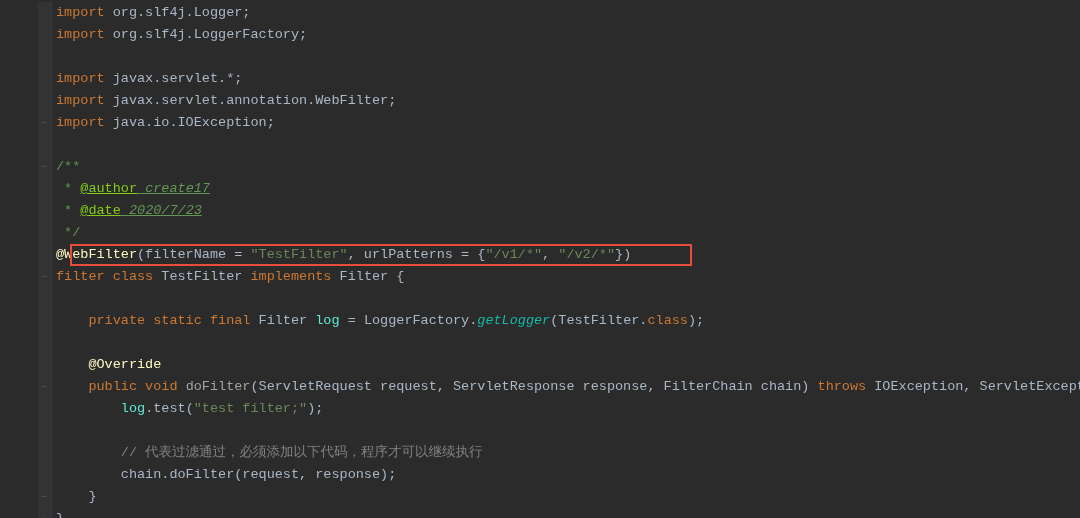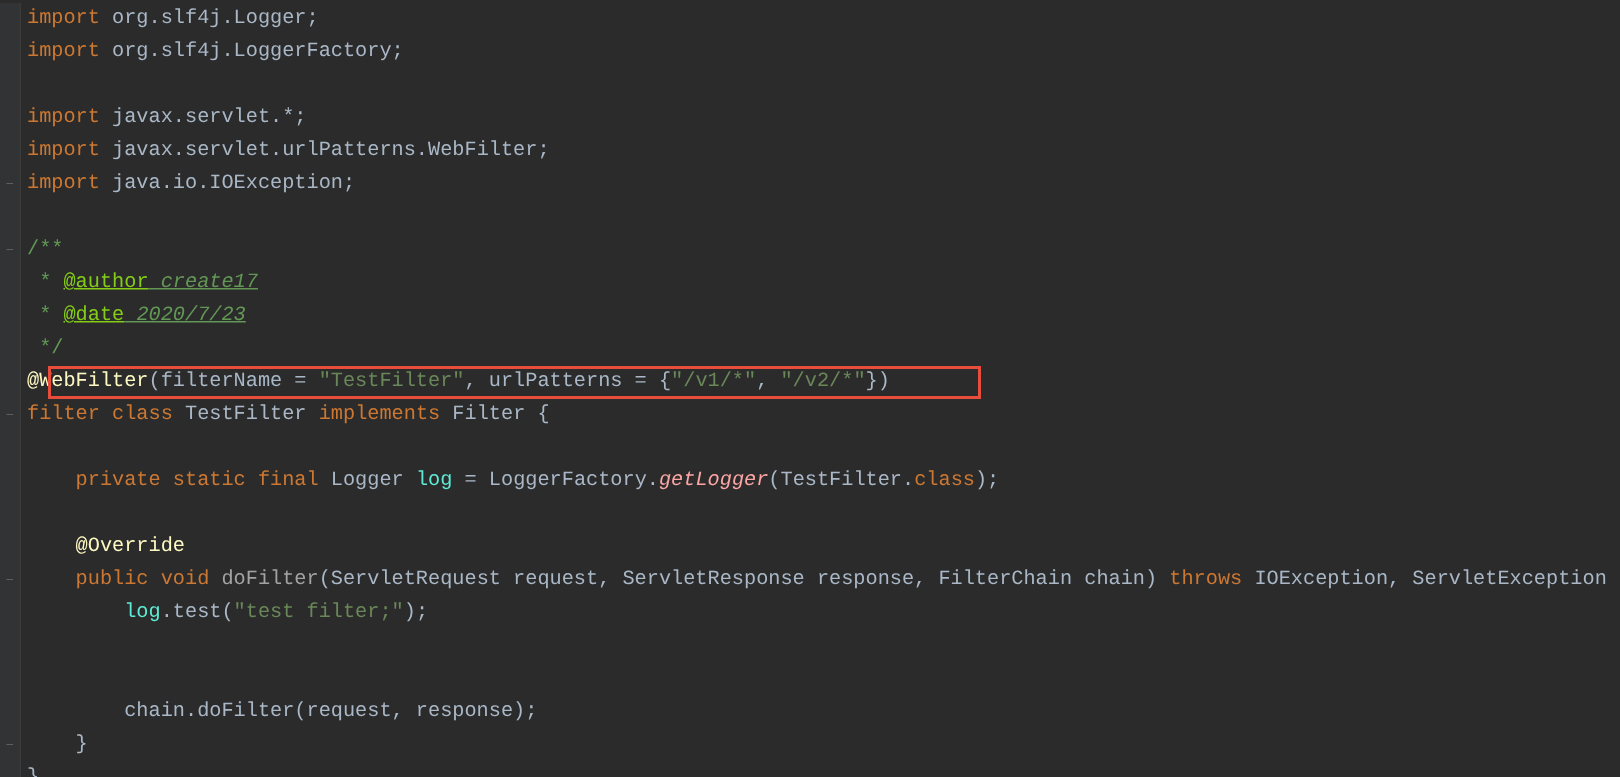--- a/index.html
+++ b/index.html
@@ -14,20 +14,21 @@
       line-height: 22px;
       color: #a9b7c6;
       width: 1080px;
       height: 518px;
       overflow: hidden;
       padding-top: 2px;
     }
     .editor {
       display: flex;
       height: 100%;
+      margin-left: 38px;
     }
     .gutter {
       width: 14px;
       flex-shrink: 0;
       background-color: #313335;
       border-right: 1px solid #3a3a3a;
     }
     .gutter-line {
       height: 22px;
       display: flex;
@@ -46,21 +47,21 @@
       position: relative;
     }
     .kw { color: #cc7832; }
     .comment { color: #808080; }
     .comment-block { color: #629755; }
     .doc-tag { color: #84cc16; text-decoration: underline; }
     .doc-txt { color: #629755; font-style: italic; text-decoration: underline; }
     .annot { color: #fef9c3; }
     .str { color: #6a8759; }
     .field { color: #5eead4; }
-    .static-method { color: #fca5a5; font-style: italic; }
+    .static-method { color: #14b8a6; font-style: italic; }
     .method { color: #a3a3a3; }
     .highlight-box {
       position: absolute;
       border: 2px solid #e84d3c;
       top: 0;
       left: 14px;
       width: 622px;
       height: 22px;
       pointer-events: none;
     }
@@ -110,34 +111,34 @@
       </div>
     <div class="gutter-line">
         <span class="fold-minus"></span>
       </div>
   </div>
   <div class="code">
     <div class="line"><span class="kw">import</span><span> org.slf4j.Logger;</span></div>
     <div class="line"><span class="kw">import</span><span> org.slf4j.LoggerFactory;</span></div>
     <div class="line"></div>
     <div class="line"><span class="kw">import</span><span> javax.servlet.*;</span></div>
-    <div class="line"><span class="kw">import</span><span> javax.servlet.urlPatterns.WebFilter;</span></div>
+    <div class="line"><span class="kw">import</span><span> javax.servlet.annotation.WebFilter;</span></div>
     <div class="line"><span class="kw">import</span><span> java.io.IOException;</span></div>
     <div class="line"></div>
     <div class="line"><span class="comment-block">/**</span></div>
     <div class="line"><span class="comment-block"> * </span><span class="doc-tag">@author</span><span class="doc-txt"> create17</span></div>
     <div class="line"><span class="comment-block"> * </span><span class="doc-tag">@date</span><span class="doc-txt"> 2020/7/23</span></div>
     <div class="line"><span class="comment-block"> */</span></div>
     <div class="line"><span class="annot">@WebFilter</span><span>(filterName = </span><span class="str">"TestFilter"</span><span>, urlPatterns = {</span><span class="str">"/v1/*"</span><span>, </span><span class="str">"/v2/*"</span><span>})</span><div class="highlight-box"></div></div>
     <div class="line"><span class="kw">filter class </span><span>TestFilter </span><span class="kw">implements </span><span>Filter {</span></div>
     <div class="line"></div>
-    <div class="line"><span>    </span><span class="kw">private static final </span><span>Logger </span><span class="field">log</span><span> = LoggerFactory.</span><span class="static-method">getLogger</span><span>(TestFilter.</span><span class="kw">class</span><span>);</span></div>
+    <div class="line"><span>    </span><span class="kw">private static final </span><span>Filter </span><span class="field">log</span><span> = LoggerFactory.</span><span class="static-method">getLogger</span><span>(TestFilter.</span><span class="kw">class</span><span>);</span></div>
     <div class="line"></div>
     <div class="line"><span class="annot">    @Override</span></div>
     <div class="line"><span>    </span><span class="kw">public void </span><span class="method">doFilter</span><span>(ServletRequest request, ServletResponse response, FilterChain chain) </span><span class="kw">throws </span><span>IOException, ServletException {</span></div>
     <div class="line"><span>        </span><span class="field">log</span><span>.test(</span><span class="str">"test filter;"</span><span>);</span></div>
     <div class="line"></div>
-    <div class="line"><span>        </span></div>
+    <div class="line"><span>        </span><span class="comment">// 代表过滤通过，必须添加以下代码，程序才可以继续执行</span></div>
     <div class="line"><span>        chain.doFilter(request, response);</span></div>
     <div class="line"><span>    }</span></div>
     <div class="line"><span>}</span></div>
   </div>
 </div>
 
 </body></html>

